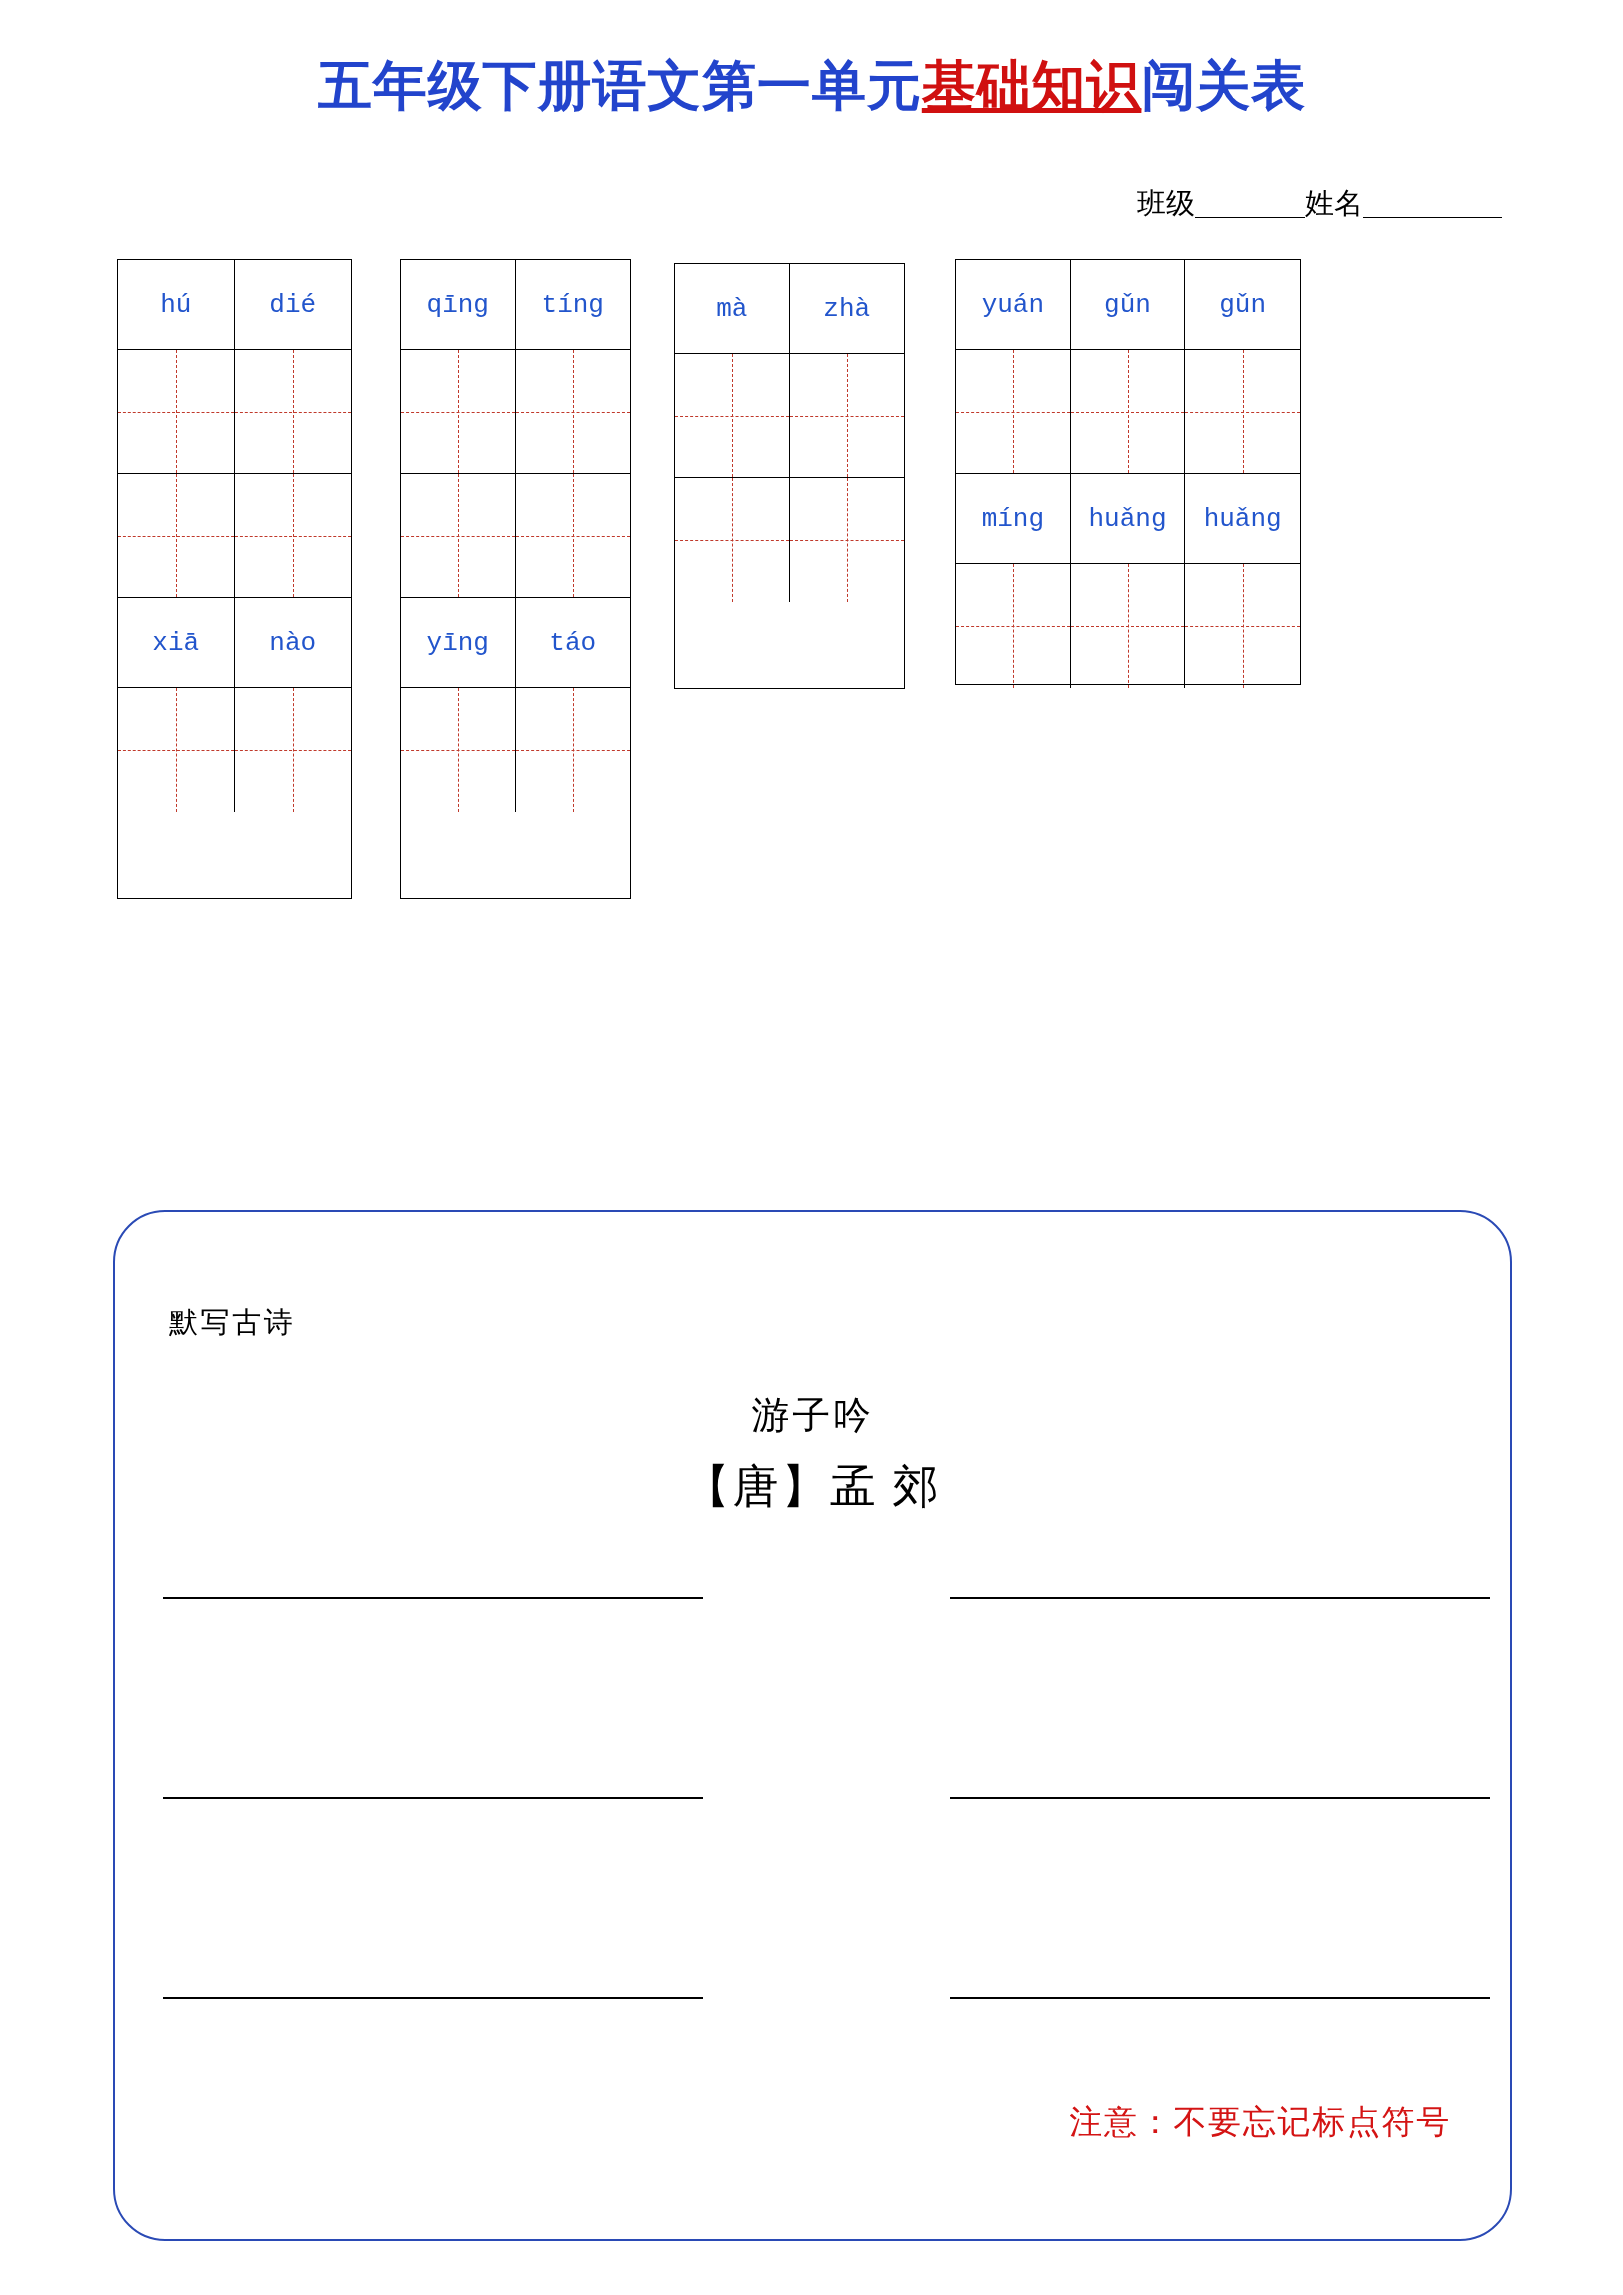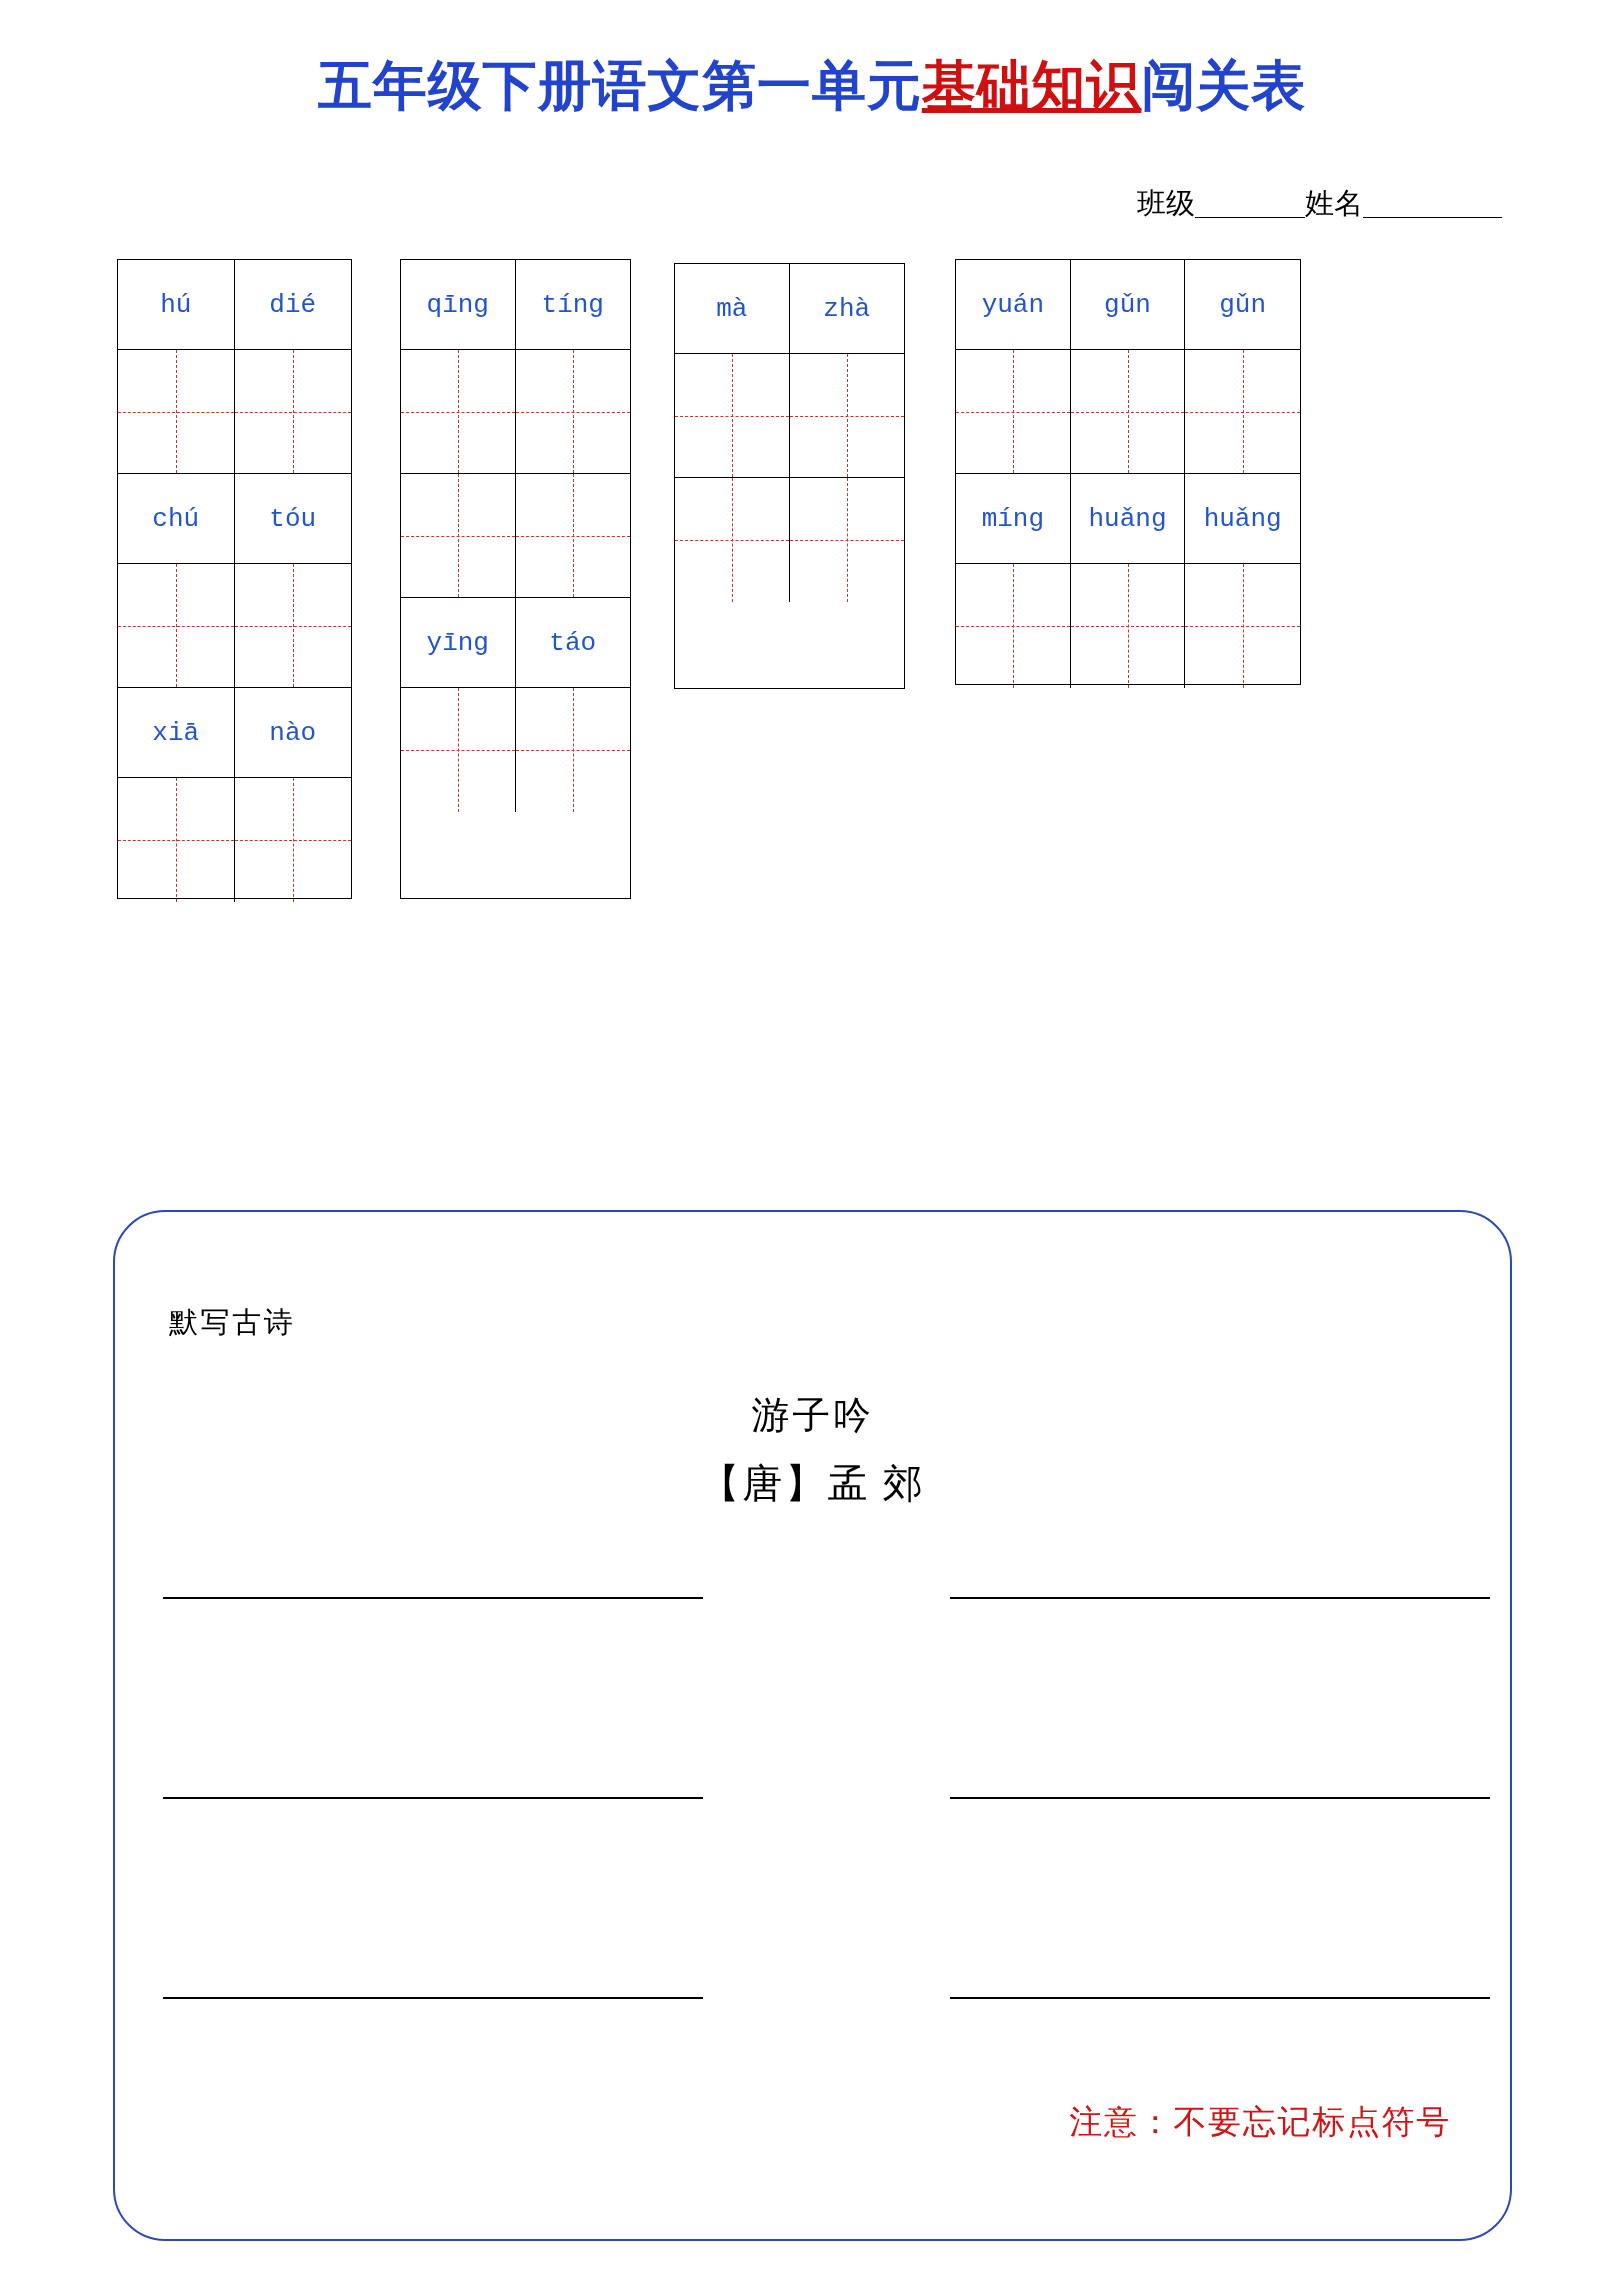--- a/index.html
+++ b/index.html
@@ -152,21 +152,21 @@
     font-size: 38px;
     color: #000;
     letter-spacing: 2.6px;
   }
   .poem-author {
     position: absolute;
     left: 0; right: 0;
     top: 244px;
     text-align: center;
     font-family: "Liberation Serif", serif;
-    font-size: 40px;
+    font-size: 46px;
     color: #000;
     letter-spacing: 2.6px;
   }
   .wline {
     position: absolute;
     height: 0;
     border-bottom: 2.6px solid #000;
   }
   .poem-note {
     position: absolute;
@@ -193,24 +193,20 @@
 <div class="grids">
 
   <div class="group" id="grp1" style="left:117px; top:0px; width:235px; height:640px;">
     <div class="grp-row pinyin-row" style="height:90px;">
       <div class="pinyin-cell sep-right" style="width:50%;height:100%;">hú</div>
       <div class="pinyin-cell" style="width:50%;height:100%;">dié</div>
     </div>
     <div class="grp-row write-row" style="height:124px;">
       <div class="tian sep-right" style="width:50%;height:100%;"></div>
       <div class="tian" style="width:50%;height:100%;"></div>
-    </div>
-    <div class="grp-row pinyin-row" style="height:90px;">
-      <div class="pinyin-cell sep-right" style="width:50%;height:100%;">chú</div>
-      <div class="pinyin-cell" style="width:50%;height:100%;">tóu</div>
     </div>
     <div class="grp-row write-row" style="height:124px;">
       <div class="tian sep-right" style="width:50%;height:100%;"></div>
       <div class="tian" style="width:50%;height:100%;"></div>
     </div>
     <div class="grp-row pinyin-row" style="height:90px;text-align:center;">
       <div class="pinyin-cell sep-right" style="width:50%;height:100%;">xiā</div>
       <div class="pinyin-cell" style="width:50%;height:100%;">nào</div>
     </div>
     <div class="grp-row" style="height:124px;">

